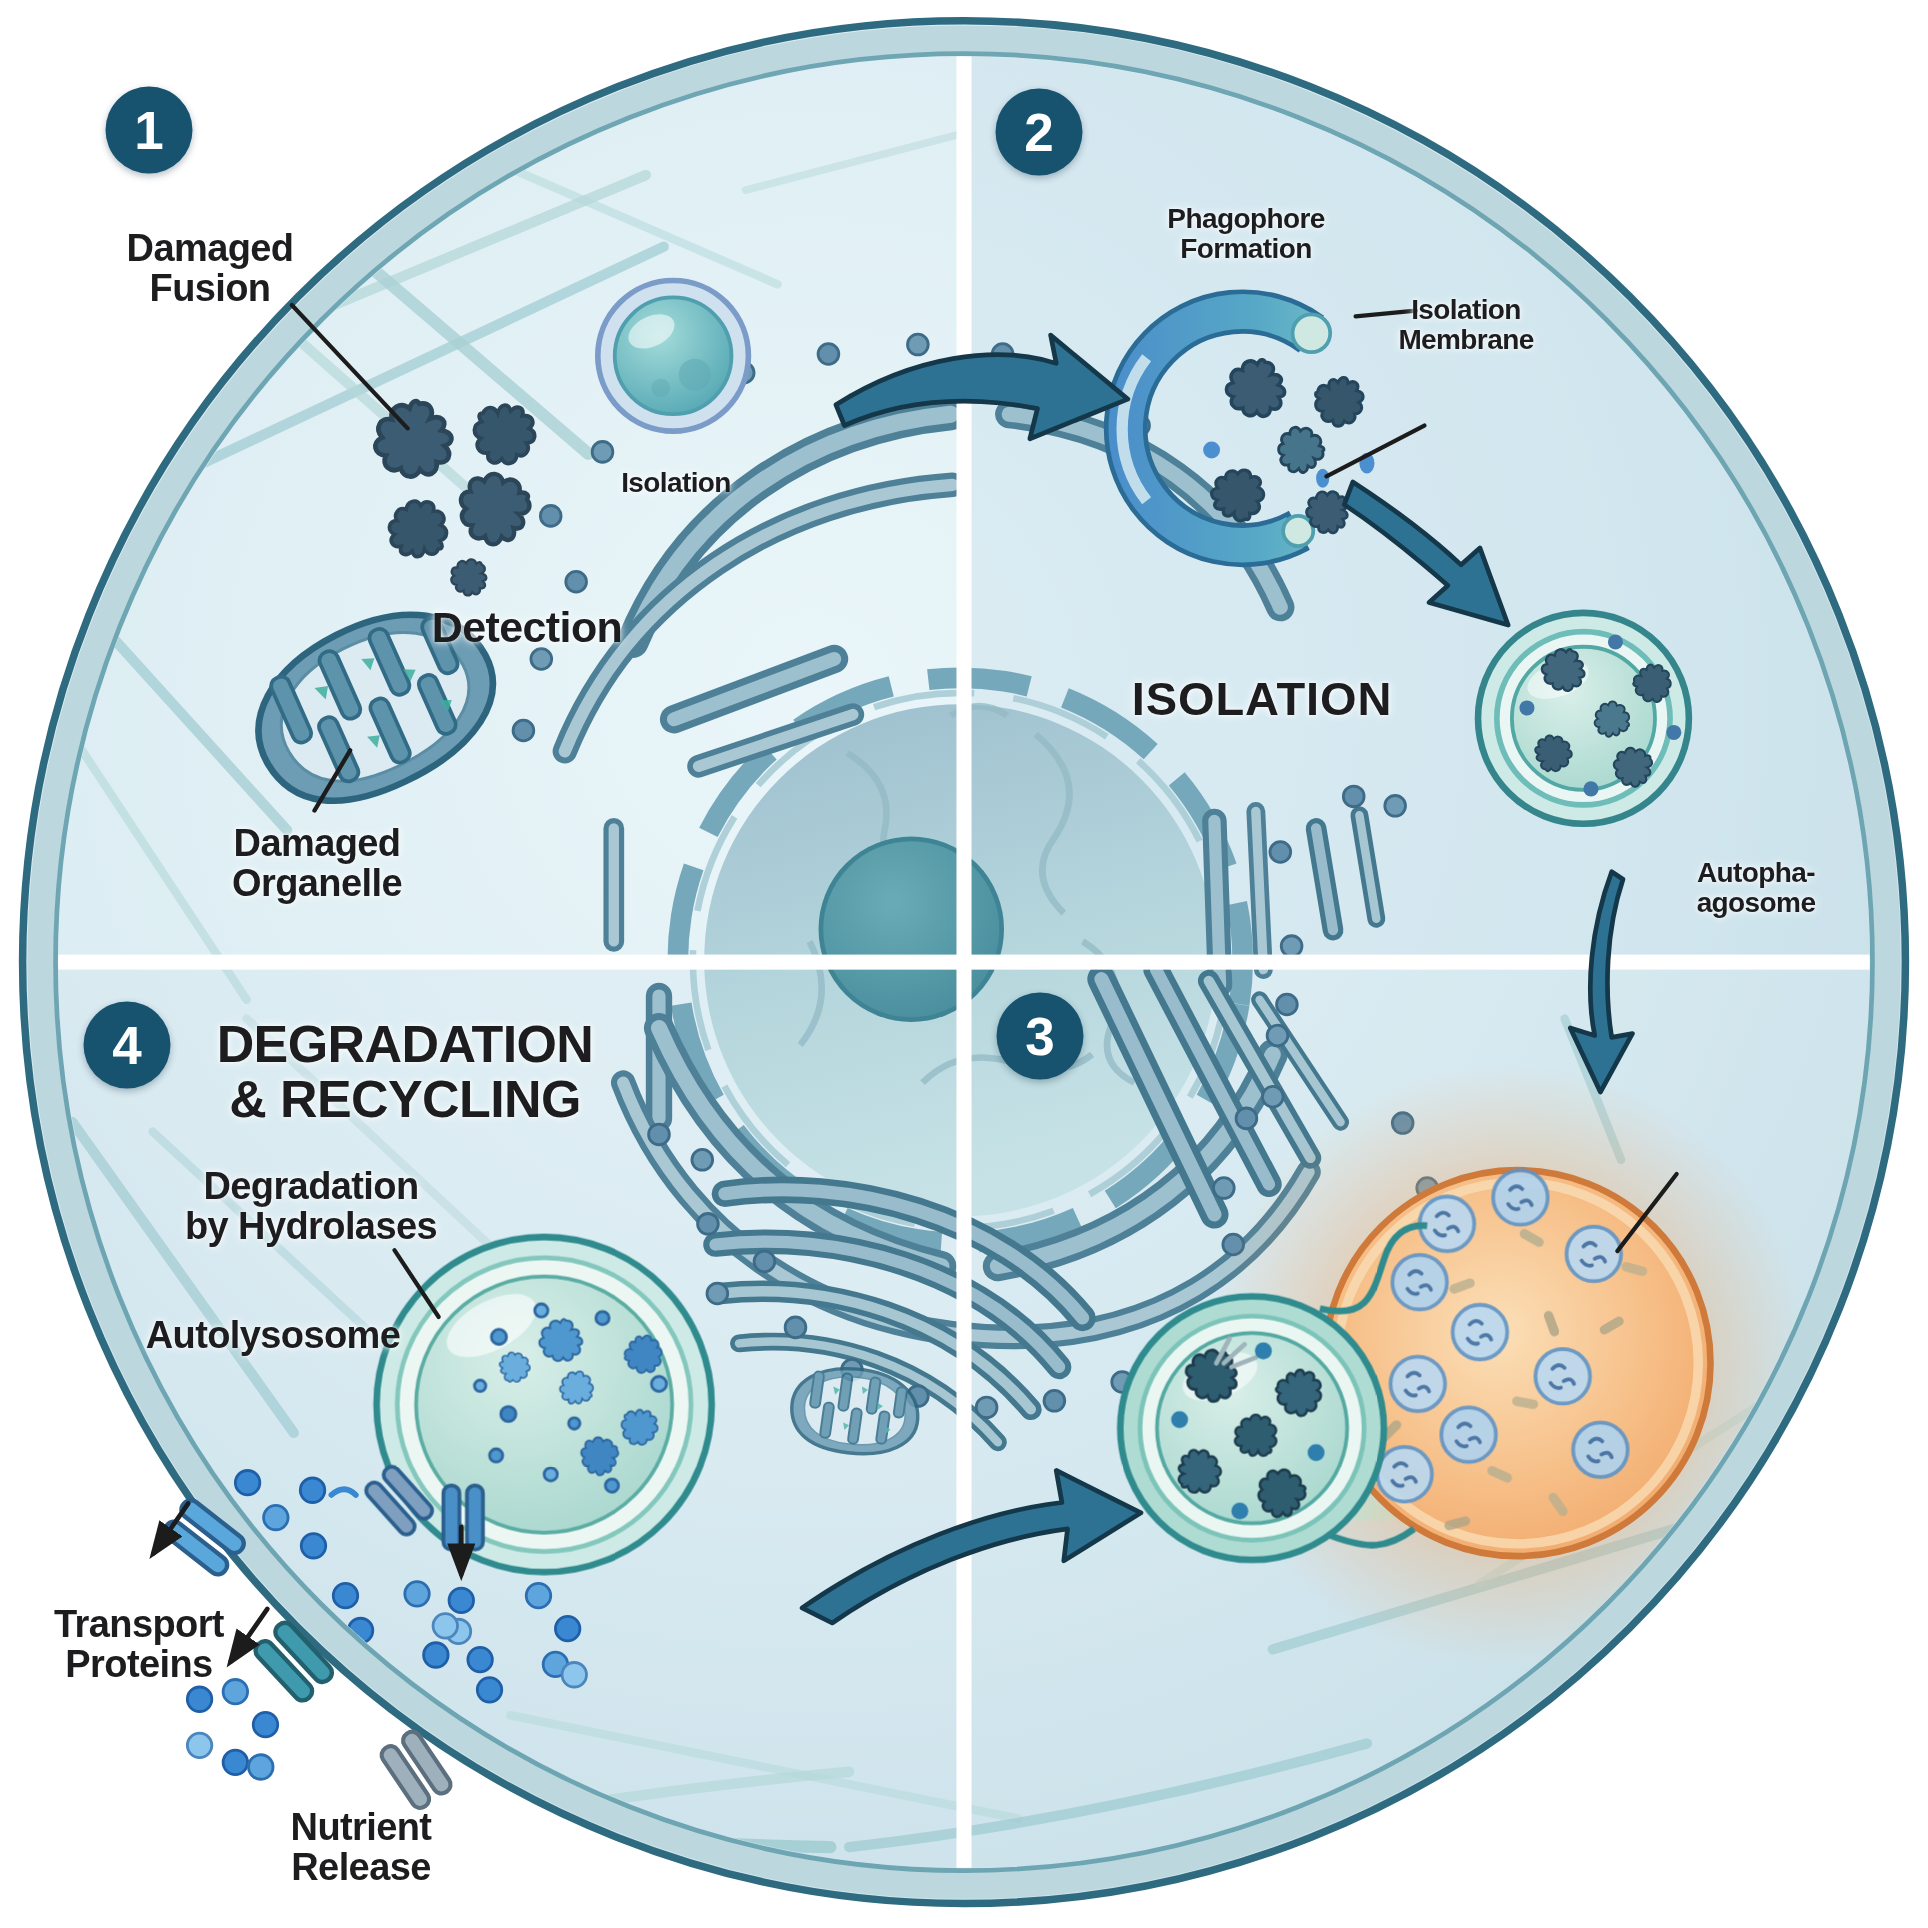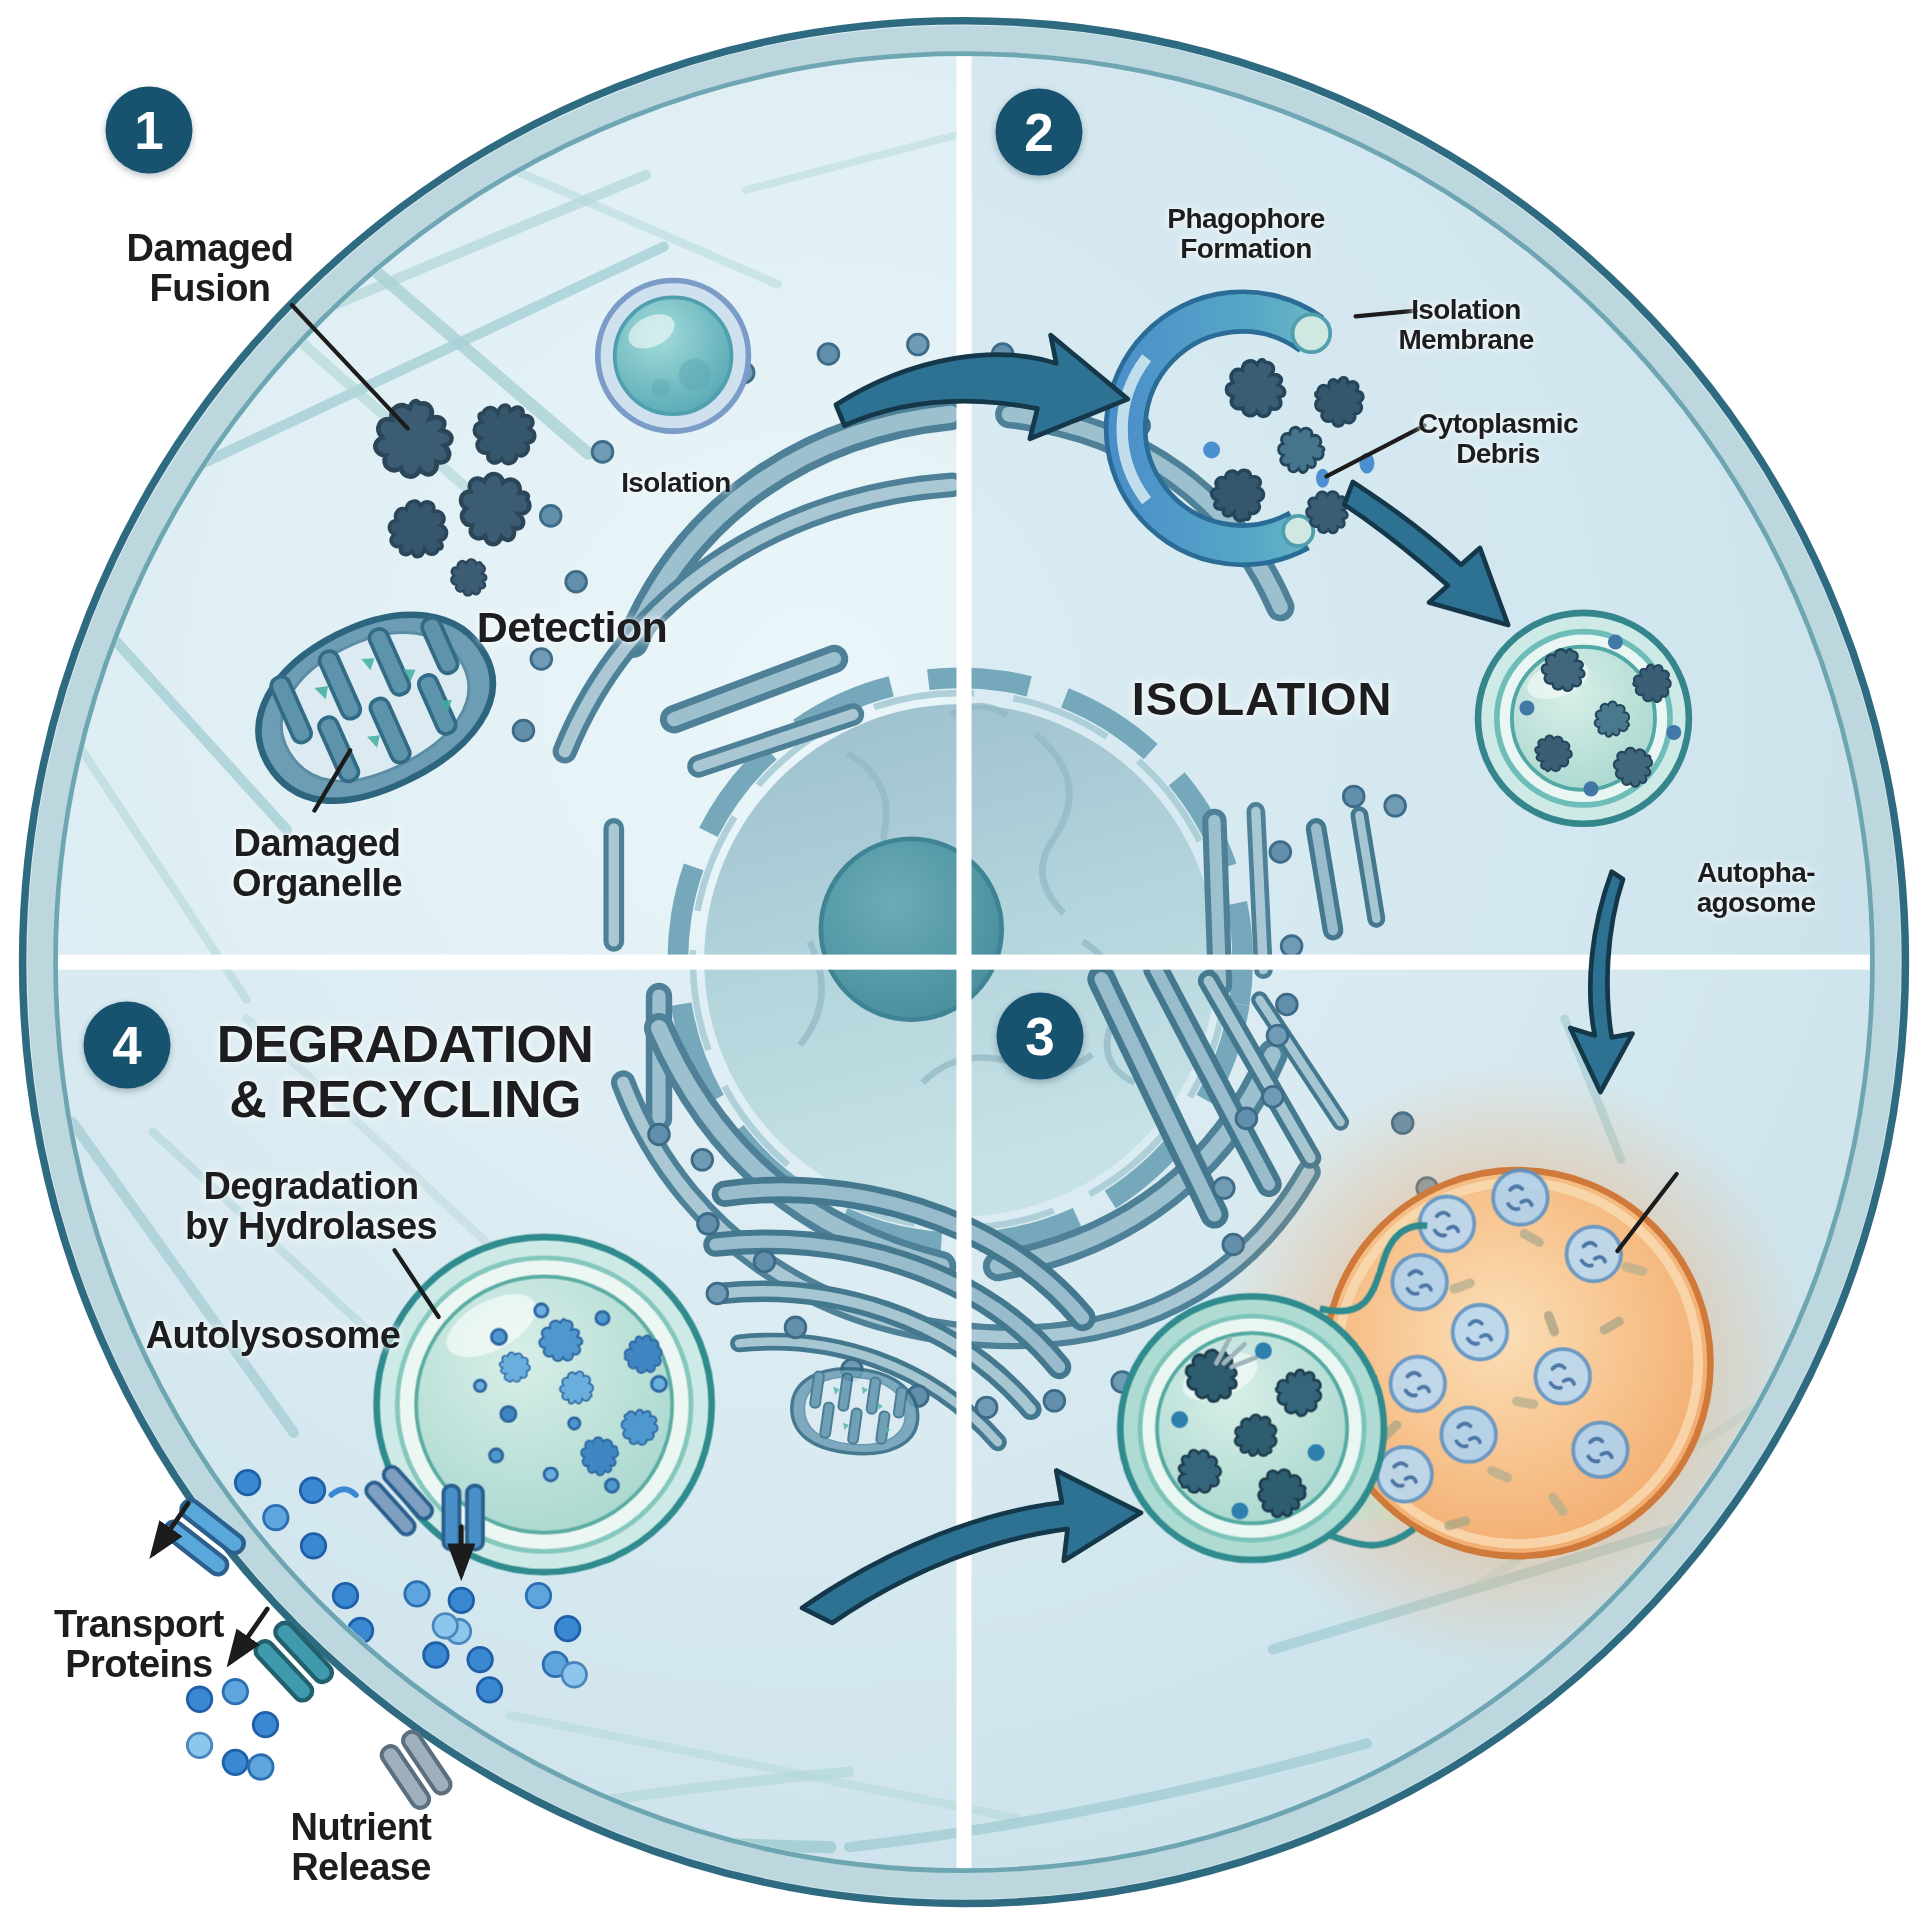--- a/index.html
+++ b/index.html
@@ -480,40 +480,36 @@
       <span>4</span>
     </div>
 
 <div class="lbl s40" style="left:210px;top:268px;">
   <span>Damaged</span>
       <span>Fusion</span>
 </div>
 <div class="lbl s42" style="left:676px;top:483px;">
   <span>Isolation</span>
 </div>
-<div class="lbl s46" style="left:527px;top:628px;margin-left:45px;">
+<div class="lbl s46" style="left:527px;top:628px;">
   <span>Detection</span>
 </div>
 <div class="lbl s40" style="left:317px;top:863px;">
   <span>Damaged</span>
       <span>Organelle</span>
 </div>
 
 <div class="lbl s42" style="left:1246px;top:234px;">
   <span>Phagophore</span>
       <span>Formation</span>
 </div>
 <div class="lbl s42" style="left:1466px;top:325px;">
   <span>Isolation</span>
       <span>Membrane</span>
 </div>
-<div class="lbl s42" style="left:1498px;top:439px;">
-  <span>Cytoplasmic</span>
-      <span>Debris</span>
-</div>
 <div class="lbl s50" style="left:1262px;top:699px;">
   <span>ISOLATION</span>
 </div>
 <div class="lbl s42" style="left:1756px;top:888px;">
   <span>Autopha-</span>
       <span>agosome</span>
 </div>
 
 
 <div class="lbl s56" style="left:405px;top:1072px;">

